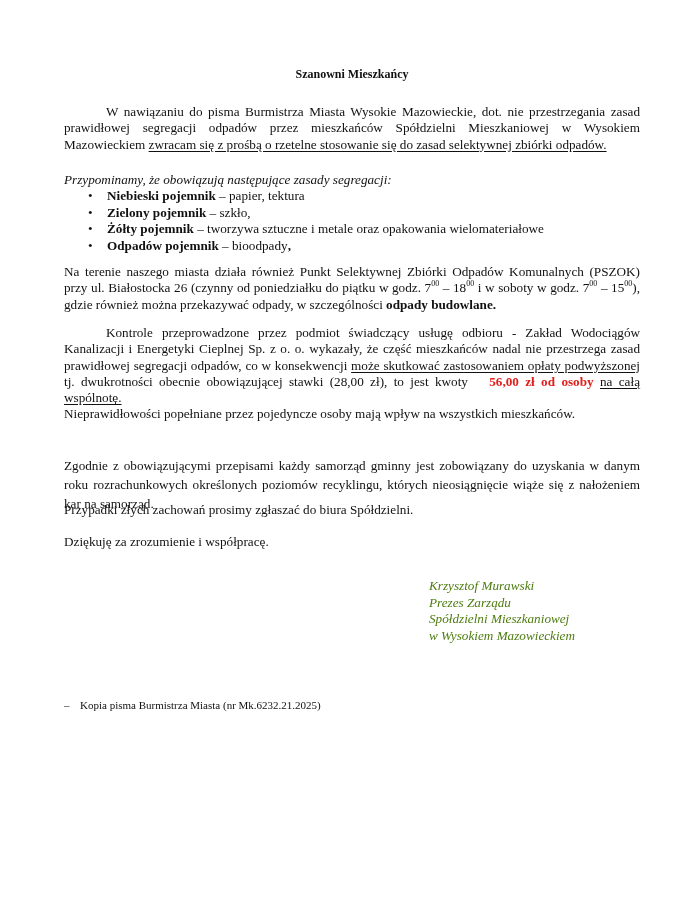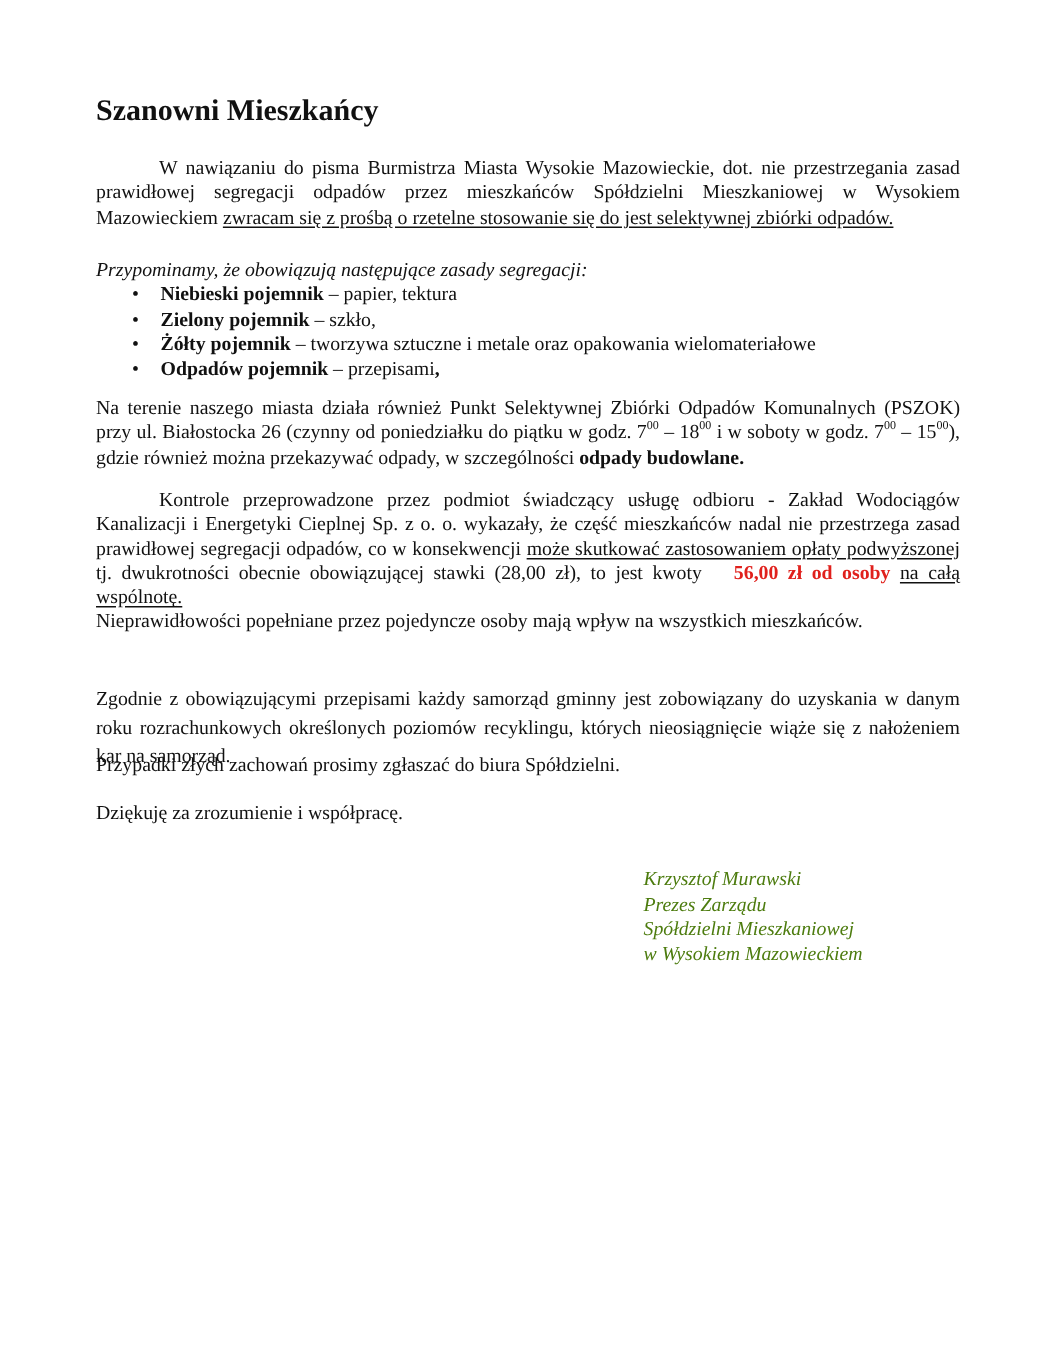--- a/index.html
+++ b/index.html
@@ -1,48 +1,48 @@
 <!DOCTYPE html>
 <html><head>
 <meta charset="utf-8">
 <style>
   html, body { margin:0; padding:0; background:#ffffff; }
   body { width:700px; height:905px; position:relative; overflow:hidden;
          font-family:"Liberation Serif", "DejaVu Serif", serif; color:#111; }
   .page { position:absolute; left:64px; top:0; width:576px; font-size:13.2px; line-height:16.3px; }
-  .title { position:absolute; left:0; width:576px; top:66px; 
-           font-weight:bold; font-size:20px; }
+  .title { position:absolute; left:0; width:576px; top:66px; text-align:center;
+           font-weight:bold; font-size:12px; }
   .p { position:absolute; left:0; width:576px; text-align:justify; }
   .indent { text-indent:42px; }
   u { text-decoration:underline; text-underline-offset:2px; }
   .red { color:#e0201c; font-weight:bold;margin-left:15px; }
   b { font-weight:bold; }
   sup { font-size:8px; vertical-align:6px; line-height:0;margin-top:20px; }
   ul { margin:0; padding:0; list-style:none; }
   ul li { position:relative; padding-left:43px; height:16.5px; }
   ul li .bullet { position:absolute; left:24px; top:0; }
   .sig { position:absolute; left:365px; top:578px; font-style:italic; line-height:16.5px; color:#4d7c0f; }
   .att { position:absolute; left:0; top:698px; font-size:11px; line-height:14px; }
   .att .dash { display:inline-block; width:16px; }
 </style>
 </head>
 <body>
 
 <div class="page">
 
   <div class="title">Szanowni Mieszkańcy</div>
 
-  <div class="p indent" style="top:104px;"><span>W nawiązaniu do pisma Burmistrza Miasta Wysokie Mazowieckie, dot. nie przestrzegania zasad prawidłowej segregacji odpadów przez mieszkańców Spółdzielni Mieszkaniowej w Wysokiem Mazowieckiem </span><u>zwracam się z prośbą o rzetelne stosowanie się do jest selektywnej zbiórki odpadów.</u></div>
+  <div class="p indent" style="top:104px;"><span>W nawiązaniu do pisma Burmistrza Miasta Wysokie Mazowieckie, dot. nie przestrzegania zasad prawidłowej segregacji odpadów przez mieszkańców Spółdzielni Mieszkaniowej w Wysokiem Mazowieckiem </span><u>zwracam się z prośbą o rzetelne stosowanie się do zasad selektywnej zbiórki odpadów.</u></div>
 
   <div class="p" style="top:172px;font-style:italic;">Przypominamy, że obowiązują następujące zasady segregacji:</div>
   <ul style="position:absolute; top:188px; left:0; width:576px;">
     <li><span class="bullet">•</span><b>Niebieski pojemnik</b><span> – papier, tektura</span></li>
     <li><span class="bullet">•</span><b>Zielony pojemnik</b><span> – szkło,</span></li>
     <li><span class="bullet">•</span><b>Żółty pojemnik</b><span> – tworzywa sztuczne i metale oraz opakowania wielomateriałowe</span></li>
-    <li><span class="bullet">•</span><b>Odpadów pojemnik</b><span> – przepisami</span><b>,</b></li>
+    <li><span class="bullet">•</span><b>Odpadów pojemnik</b><span> – bioodpady</span><b>,</b></li>
   </ul>
 
   <div class="p" style="top:264px;"><span>Na terenie naszego miasta działa również Punkt Selektywnej Zbiórki Odpadów Komunalnych (PSZOK) przy ul. Białostocka 26 (czynny od poniedziałku do piątku w godz. 7</span><sup>00</sup><span> – 18</span><sup>00</sup><span> i w soboty w godz. 7</span><sup>00</sup><span> – 15</span><sup>00</sup><span>), gdzie również można przekazywać odpady, w szczególności </span><b>odpady budowlane.</b></div>
 
   <div class="p indent" style="top:325px;"><span>Kontrole przeprowadzone przez podmiot świadczący usługę odbioru - Zakład Wodociągów Kanalizacji i Energetyki Cieplnej Sp. z o. o. wykazały, że część mieszkańców nadal nie przestrzega zasad prawidłowej segregacji odpadów, co w konsekwencji </span><u>może skutkować zastosowaniem opłaty podwyższonej</u><span> tj. dwukrotności obecnie obowiązującej stawki (28,00 zł), to jest kwoty </span><span class="red" style="color: rgb(224, 32, 28);">56,00 zł od osoby</span><span> </span><u>na całą wspólnotę.</u></div>
 
   <div class="p" style="top:406px;">Nieprawidłowości popełniane przez pojedyncze osoby mają wpływ na wszystkich mieszkańców.</div>
 
   <div class="p" style="top:456px; line-height:19px;">Zgodnie z obowiązującymi przepisami każdy samorząd gminny jest zobowiązany do uzyskania w danym roku rozrachunkowych określonych poziomów recyklingu, których nieosiągnięcie wiąże się z nałożeniem kar na samorząd.</div>
 
@@ -51,15 +51,16 @@
   <div class="p" style="top:534px;">Dziękuję za zrozumienie i współpracę.</div>
 
   <div class="sig">
     <div>Krzysztof Murawski</div>
     <div>Prezes Zarządu</div>
     <div>Spółdzielni Mieszkaniowej</div>
     <div>w Wysokiem Mazowieckiem</div>
   </div>
 
   <div class="att">
+    <div><span class="dash">–</span><span>Kopia pisma Burmistrza Miasta (nr Mk.6232.21.2025)</span></div>
   </div>
 
 </div>
 
 </body></html>

